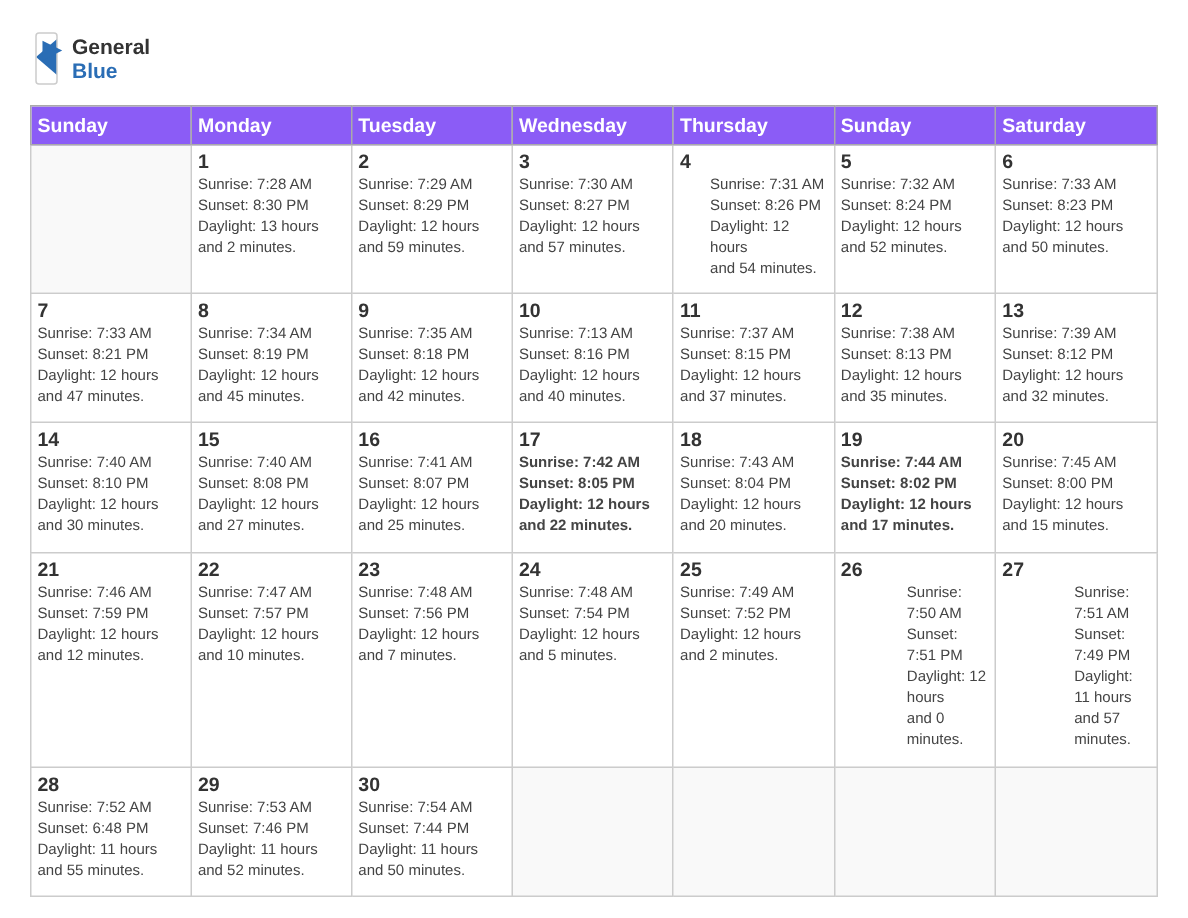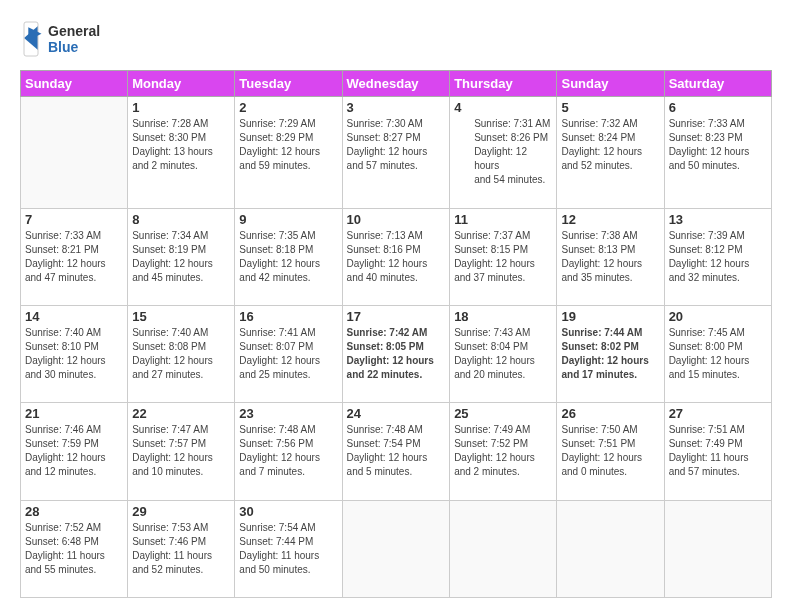--- a/index.html
+++ b/index.html
@@ -39,21 +39,21 @@
     .location {
       font-size: 14px;
       color: #555;
     }
     .calendar {
       width: 100%;
       border-collapse: collapse;
       flex: 1;
     }
     .calendar thead tr th {
-      background-color: #d946ef;
+      background-color: #8b5cf6;
       color: #fff;
       font-size: 13px;
       font-weight: bold;
       padding: 5px 4px;
       text-align: left;
       border: 1px solid #aaa;
     }
     .calendar tbody tr td {
       border: 1px solid #ccc;
       vertical-align: top;
@@ -292,28 +292,28 @@
           </td>
           <td>
             <span class="day-num">25</span>
             <div class="day-info" style="white-space: pre-line;">Sunrise: 7:49 AM
 Sunset: 7:52 PM
 Daylight: 12 hours
 and 2 minutes.</div>
           </td>
           <td>
             <span class="day-num">26</span>
-            <div class="day-info" style="white-space: pre-line;">Sunrise: 7:50 AM
+            <div class="day-info" style="white-space: pre-line; margin-left: 44px;">Sunrise: 7:50 AM
 Sunset: 7:51 PM
 Daylight: 12 hours
 and 0 minutes.</div>
           </td>
           <td>
             <span class="day-num">27</span>
-            <div class="day-info" style="white-space: pre-line;">Sunrise: 7:51 AM
+            <div class="day-info" style="white-space: pre-line; margin-left: 48px;">Sunrise: 7:51 AM
 Sunset: 7:49 PM
 Daylight: 11 hours
 and 57 minutes.</div>
           </td>
         </tr>
         <tr>
           <td>
             <span class="day-num">28</span>
             <div class="day-info" style="white-space: pre-line;">Sunrise: 7:52 AM
 Sunset: 6:48 PM

